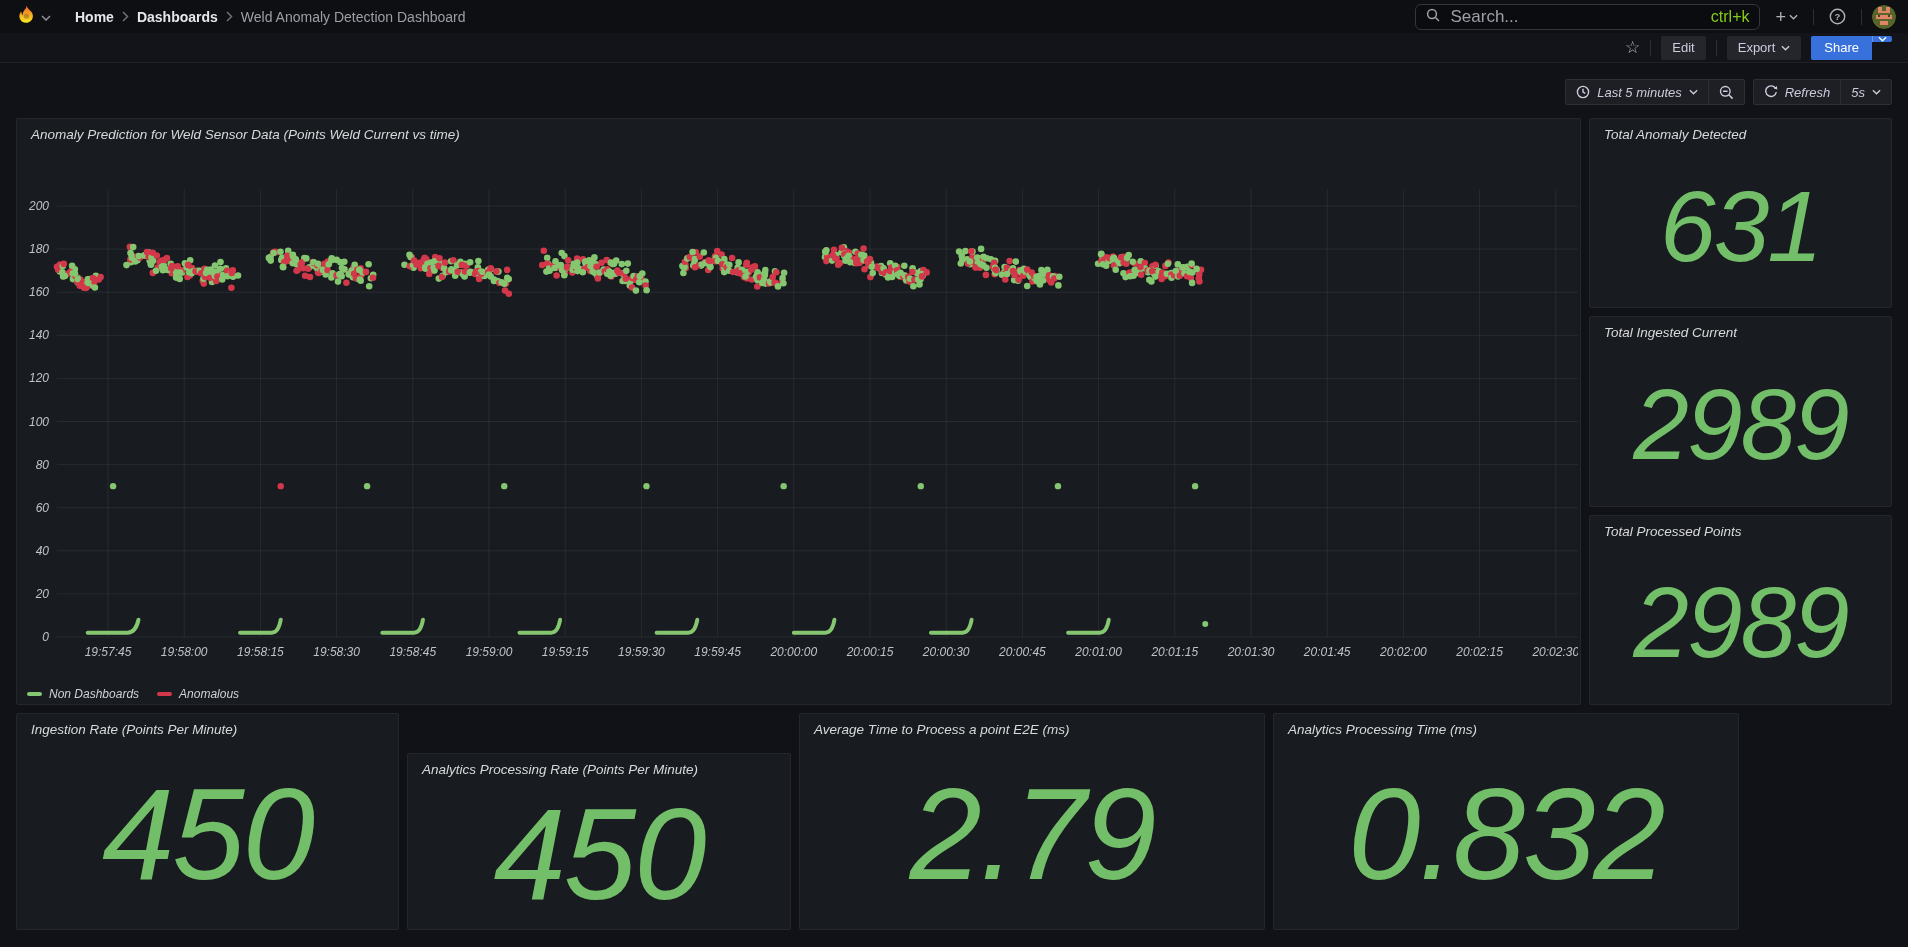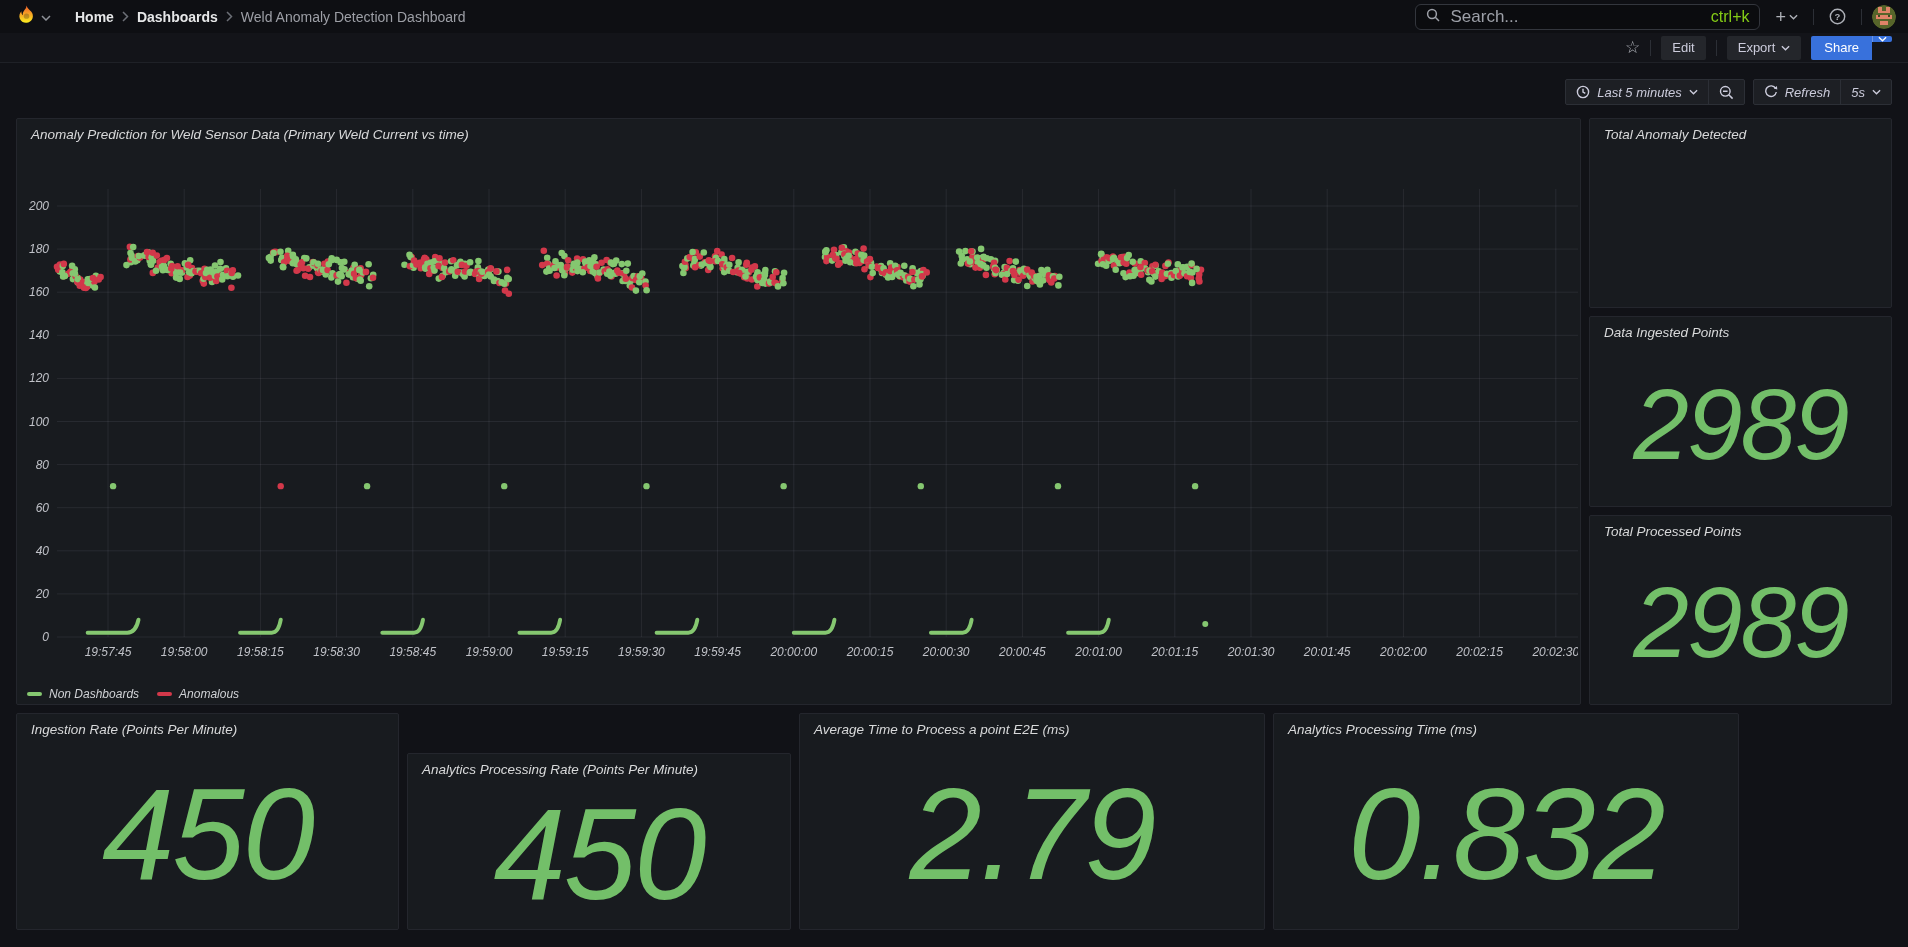--- a/index.html
+++ b/index.html
@@ -216,21 +216,21 @@
         <span>5s</span>
         <svg width="9" height="6" viewBox="0 0 10 6">
             <path d="M1 1l4 4 4-4" fill="none" stroke="#ccccdc" stroke-width="1.5"></path>
           </svg>
       </div>
     </div>
   </div>
 
   <div class="main-row">
     <div class="panel chart-panel">
-      <div class="panel-title">Anomaly Prediction for Weld Sensor Data (Primary Weld Current vs time)</div>
+      <div class="panel-title">Anomaly Prediction for Weld Sensor Data (Points Weld Current vs time)</div>
       <svg id="chart-svg" width="1561" height="540">
           <line x1="40" x2="1561" y1="493" y2="493" stroke="rgba(204,204,220,0.09)" stroke-width="1"></line>
           <text x="32" y="497" text-anchor="end" font-size="12" fill="#c0c2c8">0</text>
           <line x1="40" x2="1561" y1="449.9" y2="449.9" stroke="rgba(204,204,220,0.09)" stroke-width="1"></line>
           <text x="32" y="453.9" text-anchor="end" font-size="12" fill="#c0c2c8">20</text>
           <line x1="40" x2="1561" y1="406.8" y2="406.8" stroke="rgba(204,204,220,0.09)" stroke-width="1"></line>
           <text x="32" y="410.8" text-anchor="end" font-size="12" fill="#c0c2c8">40</text>
           <line x1="40" x2="1561" y1="363.70000000000005" y2="363.70000000000005" stroke="rgba(204,204,220,0.09)" stroke-width="1"></line>
           <text x="32" y="367.70000000000005" text-anchor="end" font-size="12" fill="#c0c2c8">60</text>
           <line x1="40" x2="1561" y1="320.6" y2="320.6" stroke="rgba(204,204,220,0.09)" stroke-width="1"></line>
@@ -1163,23 +1163,24 @@
         </div>
         <div class="legend-item">
           <span class="legend-dash" id="legend-dash-1" style="background: rgb(210, 56, 74);"></span>
           <span>Anomalous</span>
         </div>
       </div>
     </div>
     <div class="right-col">
       <div class="panel stat-panel">
         <div class="panel-title">Total Anomaly Detected</div>
+        <div class="stat-value" style="color: rgb(115, 191, 105);">631</div>
       </div>
       <div class="panel stat-panel">
-        <div class="panel-title">Data Ingested Points</div>
+        <div class="panel-title">Total Ingested Current</div>
         <div class="stat-value" style="color: rgb(115, 191, 105);">2989</div>
       </div>
       <div class="panel stat-panel">
         <div class="panel-title">Total Processed Points</div>
         <div class="stat-value" style="color: rgb(115, 191, 105);">2989</div>
       </div>
     </div>
   </div>
 
   <div class="bottom-row">

